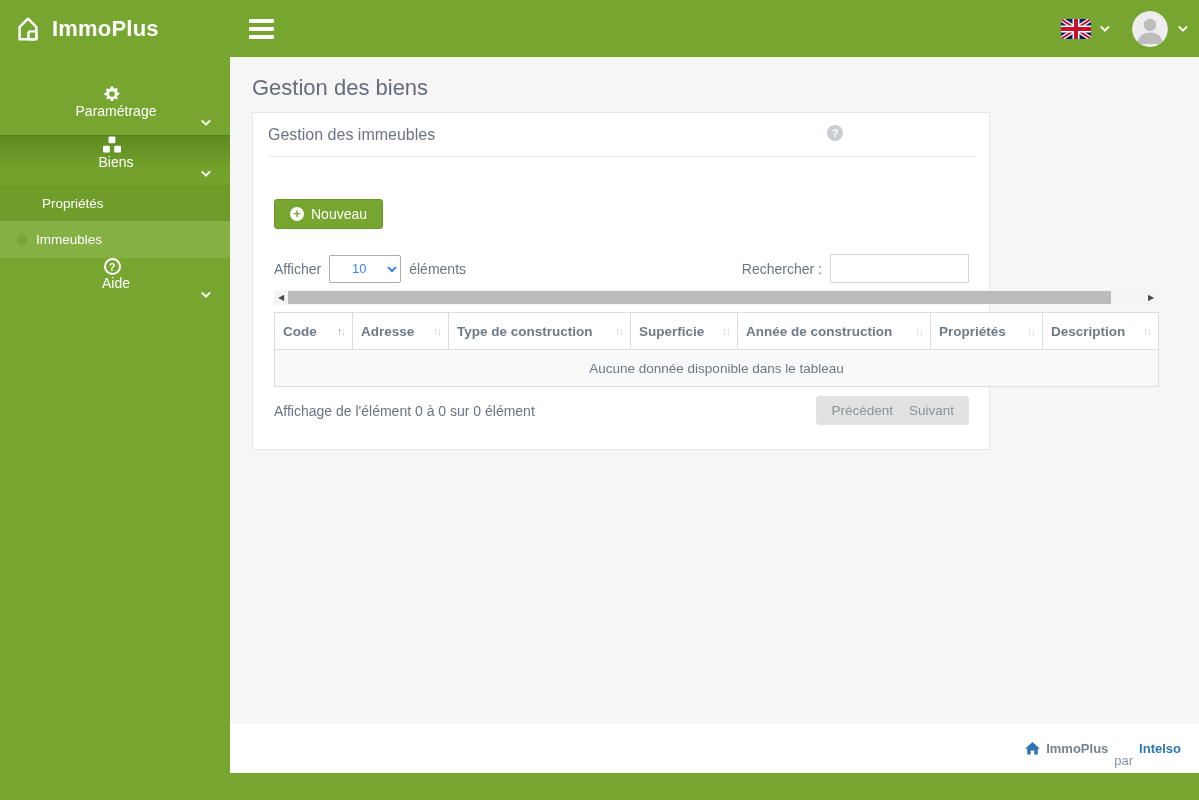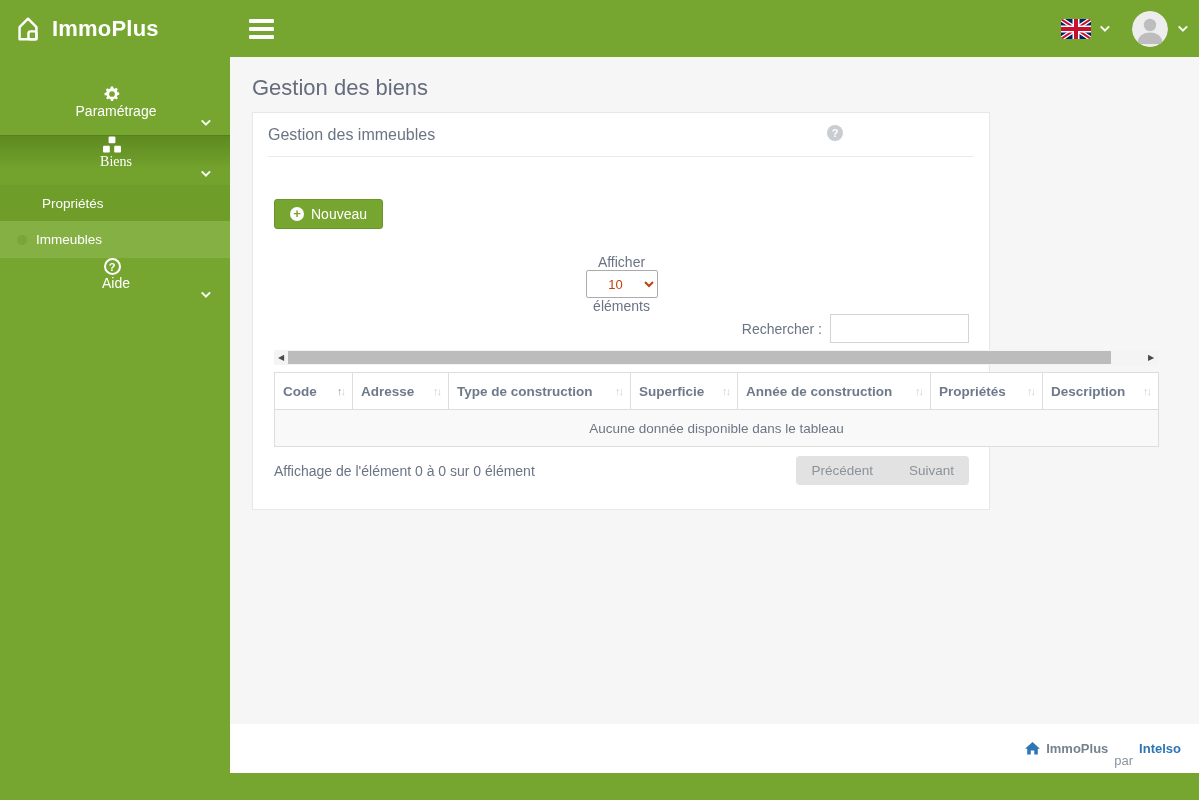--- a/index.html
+++ b/index.html
@@ -20,61 +20,61 @@
   .avatar-wrap { display:flex; align-items:center; gap:10px; cursor:pointer; margin-left:12px; }
   .avatar { width:36px; height:36px; border-radius:50%; overflow:hidden; display:block; }
 
   
   .sidebar { position:absolute; top:57px; left:0; width:230px; bottom:27px; background:#76a530; }
   .menu { padding-top:28px; }
   .m-item { height:50px; display:flex; align-items:center; padding:0 22px 0 16px; color:#fff; font-size:14px; cursor:pointer;flex-direction:column; }
   .m-item .icon { width:20px; display:flex; justify-content:center; }
   .m-item .lbl { margin-left:8px; }
   .m-item .chev { margin-left:auto; }
-  .m-biens { background:linear-gradient(to bottom,#5e8a21,#74a32d 70%); border-top:1px solid #55801c;font-family:Liberation Serif, serif; }
+  .m-biens { background:linear-gradient(to bottom,#5e8a21,#74a32d 70%); border-top:1px solid #55801c; }
   .sub-item { height:36px; display:flex; align-items:center; padding-left:42px; color:#fff; font-size:13.5px; cursor:pointer; position:relative; }
   .sub-proprietes { background:#6f9d29; }
   .sub-immeubles { background:#85b144; height:37px;padding-left:36px; }
   .sub-dot { position:absolute; left:17px; top:14px; width:10px; height:10px; border-radius:50%; background:#78a63a; }
   .q-circle { width:17px; height:17px; border:2px solid #fff; border-radius:50%; color:#fff; font-size:11px; font-weight:bold; display:flex; align-items:center; justify-content:center; }
 
   
   .content { position:absolute; top:57px; left:230px; right:0; bottom:76px; background:#f6f6f6; padding:18px 30px 0 22px; overflow:hidden; }
   .page-title { font-size:22px; font-weight:normal; color:#646c7d; line-height:26px; margin-bottom:11px; }
 
   .panel { background:#fff; border:1px solid #e6e7e8; width:738px; }
   .panel-head { position:relative; padding:13px 15px 10px 15px; height:43px; }
   .panel-title { font-size:16px; color:#6a7483; }
   .help-icon { position:absolute; left:574px; top:12px; width:16px; height:16px; border-radius:50%; background:#c9ccd1; color:#fff; font-size:11px; font-weight:bold; display:flex; align-items:center; justify-content:center; cursor:pointer; }
   .panel-divider { border-top:1px solid #e9eaec; margin:0 15px; }
   .panel-body { padding:42px 20px 24px 21px; }
 
   .btn-new { display:inline-flex; align-items:center; gap:7px; background:#76a530; color:#fff; border:1px solid #6a9629; border-radius:3px; font-size:14px; padding:6px 15px; height:30px; cursor:pointer; font-family:inherit; }
   .plus-ic { width:14px; height:14px; border-radius:50%; background:#fff; color:#76a530; font-weight:bold; font-size:13px; line-height:13px; text-align:center; display:inline-block; }
 
-  .controls-row { display:flex; align-items:center; margin-top:25px; font-size:14px; color:#6a7485;flex-direction:column; }
-  .len-select { width:72px; height:28px; margin:0 8px; font-size:13px; color:#c2410c; border:1px solid #ababab; border-radius:2px; background:#fff; text-align:center; text-align-last:center; font-family:inherit; }
+  .controls-row { display:flex; align-items:center; margin-top:25px; font-size:14px; color:#6a7485; }
+  .len-select { width:72px; height:28px; margin:0 8px; font-size:13px; color:#3b82f6; border:1px solid #ababab; border-radius:2px; background:#fff; text-align:center; text-align-last:center; font-family:inherit; }
   .search-wrap { margin-left:auto; display:flex; align-items:center; gap:8px; }
   .search-input { width:139px; height:29px; border:1px solid #d4d4d4; background:#fff; outline:none; padding:0 6px; font-size:13px; font-family:inherit; color:#555; }
 
   .hscroll { position:relative; margin-top:7px; height:15px; width:884px; background:#f4f4f4; }
   .hs-arrow { position:absolute; top:0; width:14px; height:15px; font-size:8px; color:#4a4a4a; display:flex; align-items:center; justify-content:center; cursor:pointer; }
   .hs-left { left:0; } .hs-right { right:0; }
   .hs-thumb { position:absolute; left:14px; top:1px; bottom:1px; width:823px; background:#bcbcbc; cursor:grab; }
 
   table.grid { border-collapse:collapse; table-layout:fixed; width:884px; margin-top:7px; }
   .grid th { border:1px solid #ddd; padding:0 8px; height:37px; background:#fff; cursor:pointer; }
   .th-wrap { display:flex; align-items:center; justify-content:space-between; font-size:13.5px; font-weight:bold; color:#6e7a8a; }
   .sort { font-size:11px; letter-spacing:-2px; color:#ccd2d9; white-space:nowrap; flex:0 0 auto; margin-left:4px; }
   .sort .active { color:#8f99a5; }
   .grid td.empty { border:1px solid #ddd; background:#f9f9f9; height:37px; text-align:center; font-size:13.5px; color:#6d7684; }
 
   .below-row { display:flex; align-items:center; margin-top:9px; }
   .table-info { font-size:14px; color:#6a7485; }
-  .pager { margin-left:auto; display:inline-flex; gap:36px; background:#e2e2e2; border-radius:4px; padding:7px 15px; }
+  .pager { margin-left:auto; display:inline-flex; gap:16px; background:#e2e2e2; border-radius:4px; padding:7px 15px; }
   .pager span { font-size:13.5px; color:#8b929b; cursor:pointer; }
 
   
   .footer { position:absolute; left:230px; right:0; bottom:27px; height:49px; background:#fff; display:flex; align-items:center; justify-content:flex-end; padding-right:18px; gap:6px; font-size:13px; }
   .f-brand { color:#76838f; font-weight:bold; }
   .f-par { color:#8a95a0;margin-top:24px; }
   .f-company { color:#2e75b5; font-weight:bold; cursor:pointer; }
   .bottombar { position:absolute; left:0; right:0; bottom:0; height:27px; background:#76a530; }
 </style>
 </head>

